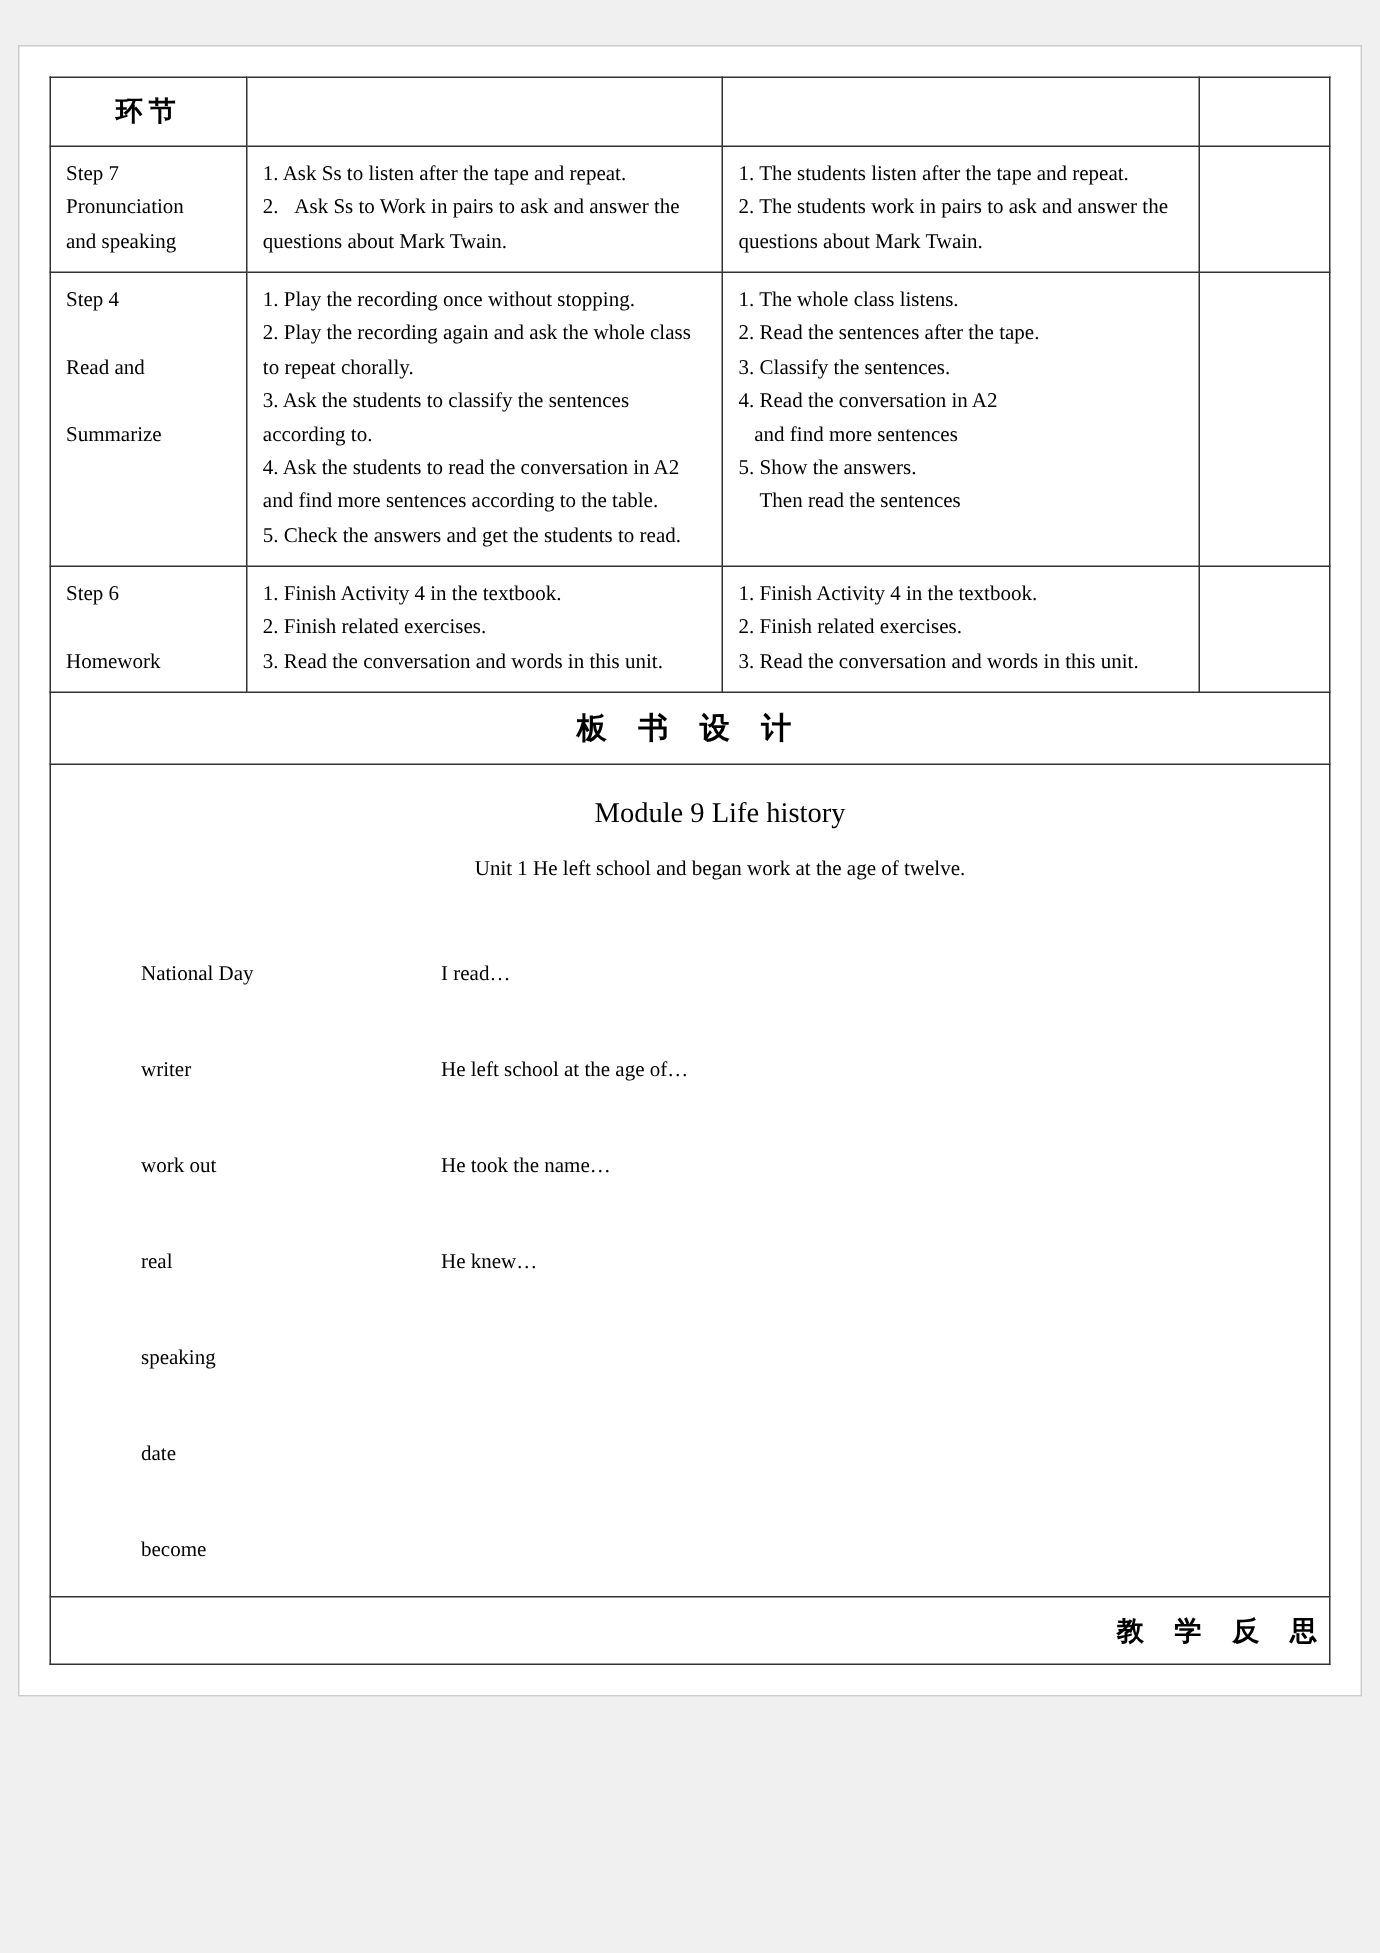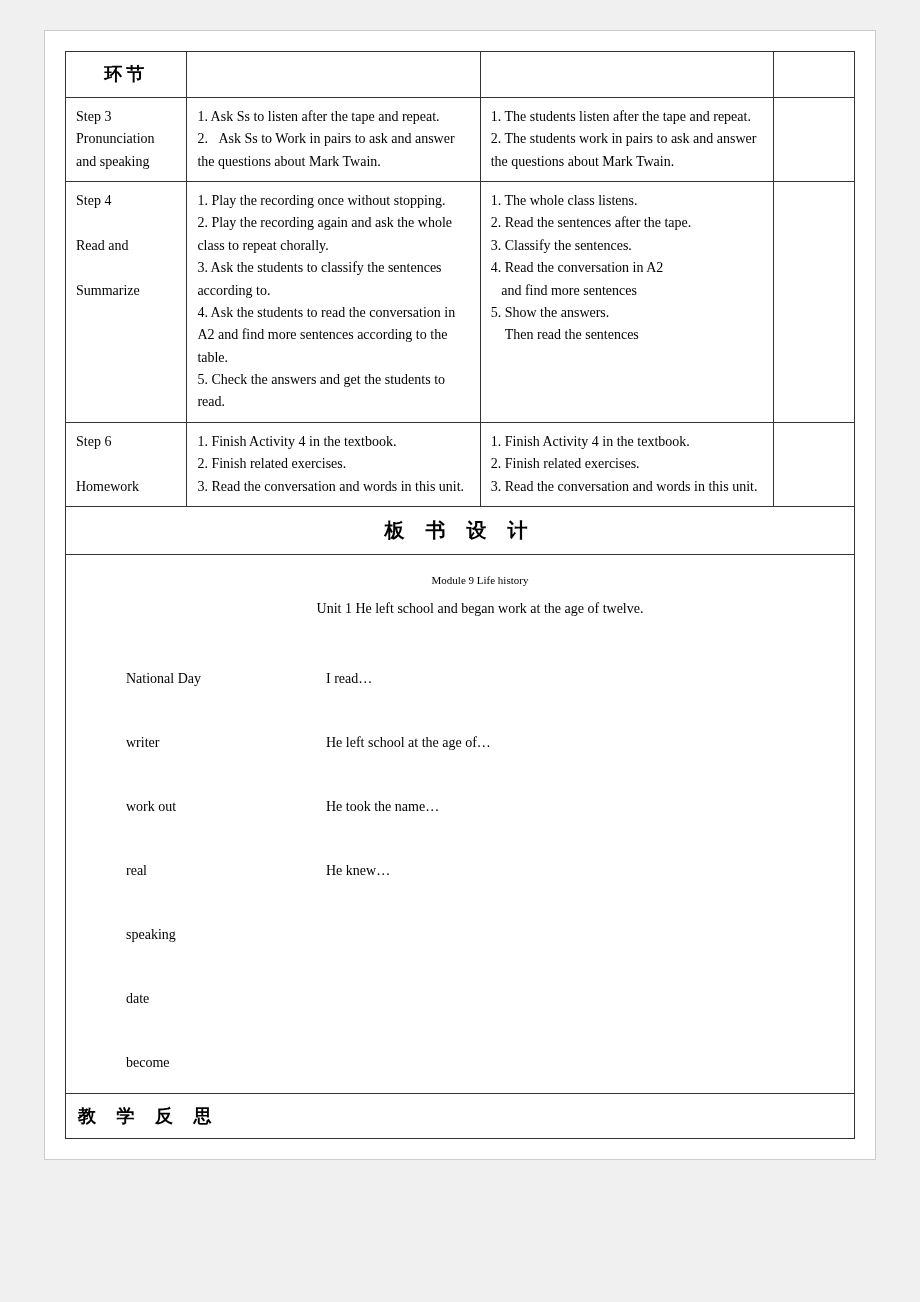--- a/index.html
+++ b/index.html
@@ -12,21 +12,21 @@
       font-family: "SimSun", "STSong", serif;
       font-size: 14px;
       display: flex;
       justify-content: center;
       align-items: flex-start;
       padding: 30px 0;
       min-height: 1302px;
     }
     .page {
       background: #fff;
-      width: 832px;
+      width: 896px;
       padding: 20px;
       border: 1px solid #ccc;
     }
     table {
       width: 100%;
       border-collapse: collapse;
     }
     td, th {
       border: 1px solid #333;
       vertical-align: top;
@@ -62,65 +62,65 @@
       border-top: none;
     }
     .board-section {
       border: 1px solid #333;
       border-top: none;
       padding: 14px 20px 14px 60px;
       line-height: 2;
     }
     .board-title {
       text-align: center;
-      font-size: 11px;
+      font-size: 19px;
       margin-bottom: 4px;
     }
     .board-subtitle {
       text-align: center;
       font-size: 14px;
       margin-bottom: 8px;
     }
     .board-content {
       display: grid;
       grid-template-columns: 200px 1fr;
       row-gap: 0;
     }
     .board-left, .board-right {
       padding: 2px 0;
       line-height: 2;
       margin-top: 32px;
     }
     .reflection-section {
-      text-align: left;
+      text-align: right;
       font-size: 18px;
       font-weight: bold;
       letter-spacing: 8px;
-      padding: 10px 12px;
+      padding: 10px 0;
       border: 1px solid #333;
       border-top: none;
     }
   </style>
 </head>
 <body>
 
 <div class="page">
   <table>
 
     <tbody>
         <tr class="header-row">
       <td class="col-step">环节</td>
       <td class="col-teacher"></td>
       <td class="col-student"></td>
       <td class="col-notes"></td>
     </tr>
 
     <tr>
       <td class="col-step">
-        <span>Step 3</span><br>
+        <span>Step 7</span><br>
         <span>Pronunciation<br>and speaking</span>
       </td>
       <td class="col-teacher">
         1. Ask Ss to listen after the tape and repeat.<br>
         2.&nbsp;&nbsp;&nbsp;Ask Ss to Work in pairs to ask and answer the questions about Mark Twain.
       </td>
       <td class="col-student">
         1. The students listen after the tape and repeat.<br>
         2. The students work in pairs to ask and answer the questions about Mark Twain.
       </td>

